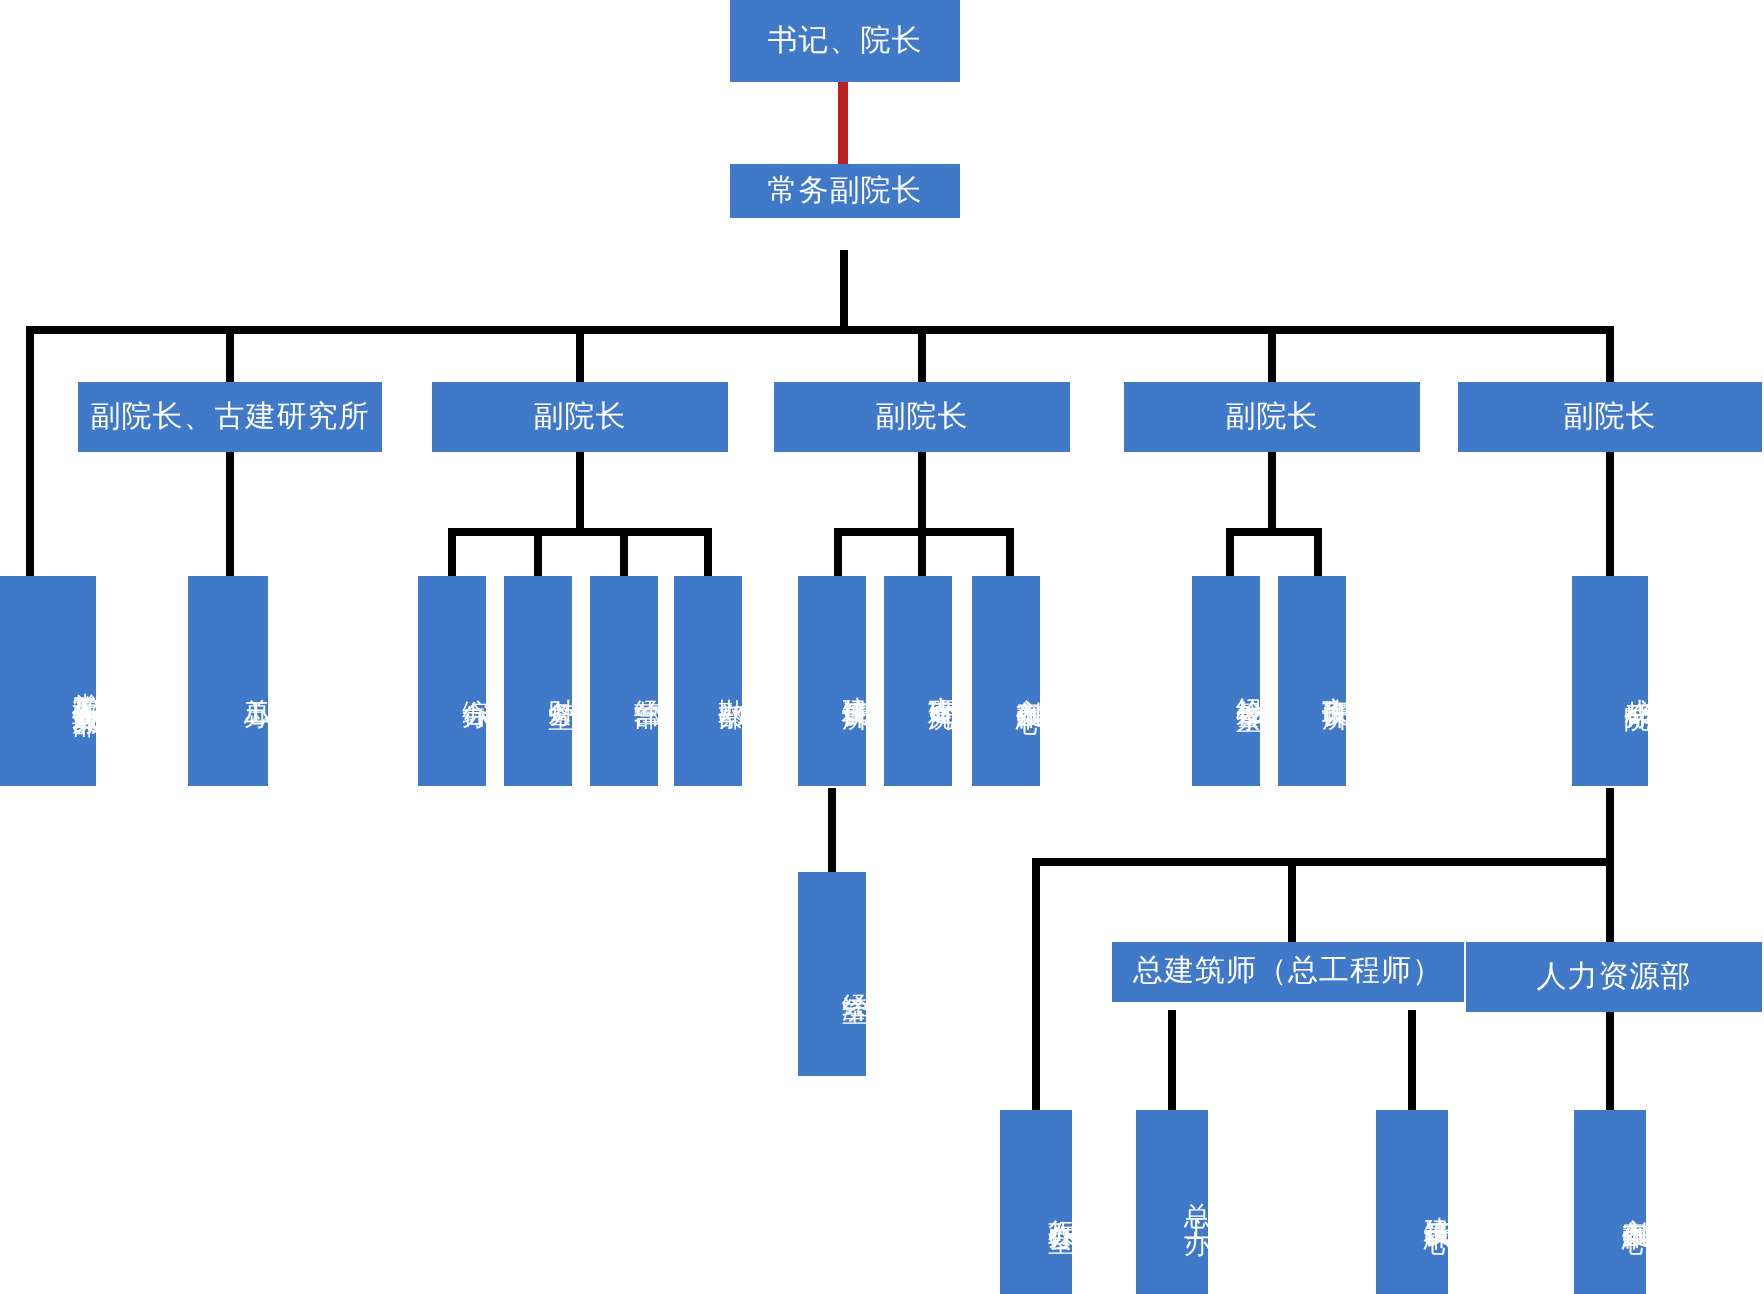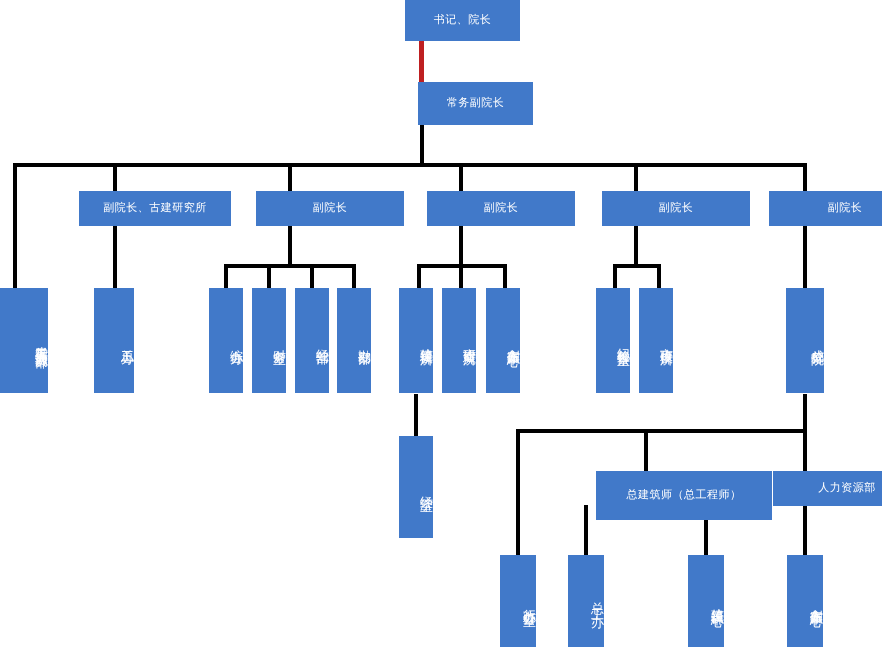--- a/index.html
+++ b/index.html
@@ -23,22 +23,21 @@
     color: #ffffff;
     box-sizing: border-box;
     display: flex;
     align-items: center;
     justify-content: center;
     text-align: center;
     line-height: 1.15;
     letter-spacing: 0.5px;
   }
   .node.h {
-    font-size: 11px;
-    margin-left: 40px;
+    font-size: 15px;
   }
   .node.v {
     writing-mode: vertical-rl;
     text-orientation: upright;
     font-size: 13px;
     letter-spacing: 1px;
     padding: 6px 0;
     align-items: flex-start;
     justify-content: center;
   }
@@ -108,21 +107,21 @@
   <div class="conn" style="left:644px; top:429px; width:4px; height:43px;"></div>
   <div class="conn" style="left:803px; top:429px; width:4px; height:43px;"></div>
 
   <div class="conn" style="left:584px; top:505px; width:4px; height:50px;"></div>
   <div class="conn" style="left:704px; top:505px; width:4px; height:50px;"></div>
 
   <div class="conn" style="left:803px; top:505px; width:4px; height:50px;"></div>
 
   <div class="node h" style="left:365px; top:0px; width:115px; height:41px;">书记、院长</div>
 
-  <div class="node h" style="left:378px; top:82px; width:115px; height:43px;">常务副院长</div>
+  <div class="node h" style="left:365px; top:82px; width:115px; height:27px;">常务副院长</div>
 
   <div class="node h" style="left:39px; top:191px; width:152px; height:35px;">副院长、古建研究所</div>
   <div class="node h" style="left:216px; top:191px; width:148px; height:35px;">副院长</div>
   <div class="node h" style="left:387px; top:191px; width:148px; height:35px;">副院长</div>
   <div class="node h" style="left:562px; top:191px; width:148px; height:35px;">副院长</div>
   <div class="node h" style="left:729px; top:191px; width:152px; height:35px;">副院长</div>
 
   <div class="node v dual" style="left:0px; top:288px; width:48px; height:105px;">
     <span class="vcol">党群工作部</span>
     <span class="vcol">人力资源部</span>
@@ -139,21 +138,21 @@
   <div class="node v" style="left:442px; top:288px; width:34px; height:105px;">古建研究所</div>
   <div class="node v" style="left:486px; top:288px; width:34px; height:105px;">方案创作中心</div>
 
   <div class="node v" style="left:596px; top:288px; width:34px; height:105px;">纪检督察室</div>
   <div class="node v" style="left:639px; top:288px; width:34px; height:105px;">市政设计所</div>
 
   <div class="node v" style="left:786px; top:288px; width:38px; height:105px;">成都分院</div>
 
   <div class="node v" style="left:399px; top:436px; width:34px; height:102px;">经济室</div>
 
-  <div class="node h" style="left:556px; top:471px; width:176px; height:49px;text-align:right;">总建筑师（总工程师）</div>
+  <div class="node h" style="left:556px; top:471px; width:176px; height:30px;text-align:right;">总建筑师（总工程师）</div>
   <div class="node h" style="left:733px; top:471px; width:148px; height:35px;">人力资源部</div>
 
   <div class="node v" style="left:500px; top:555px; width:36px; height:92px;">行政办公室</div>
   <div class="node v spaced" style="left:568px; top:555px; width:36px; height:92px;">总工办</div>
   <div class="node v" style="left:688px; top:555px; width:36px; height:92px;">建筑设计中心</div>
   <div class="node v" style="left:787px; top:555px; width:36px; height:92px;">方案创作中心</div>
 
 </div>
 
 </body></html>

